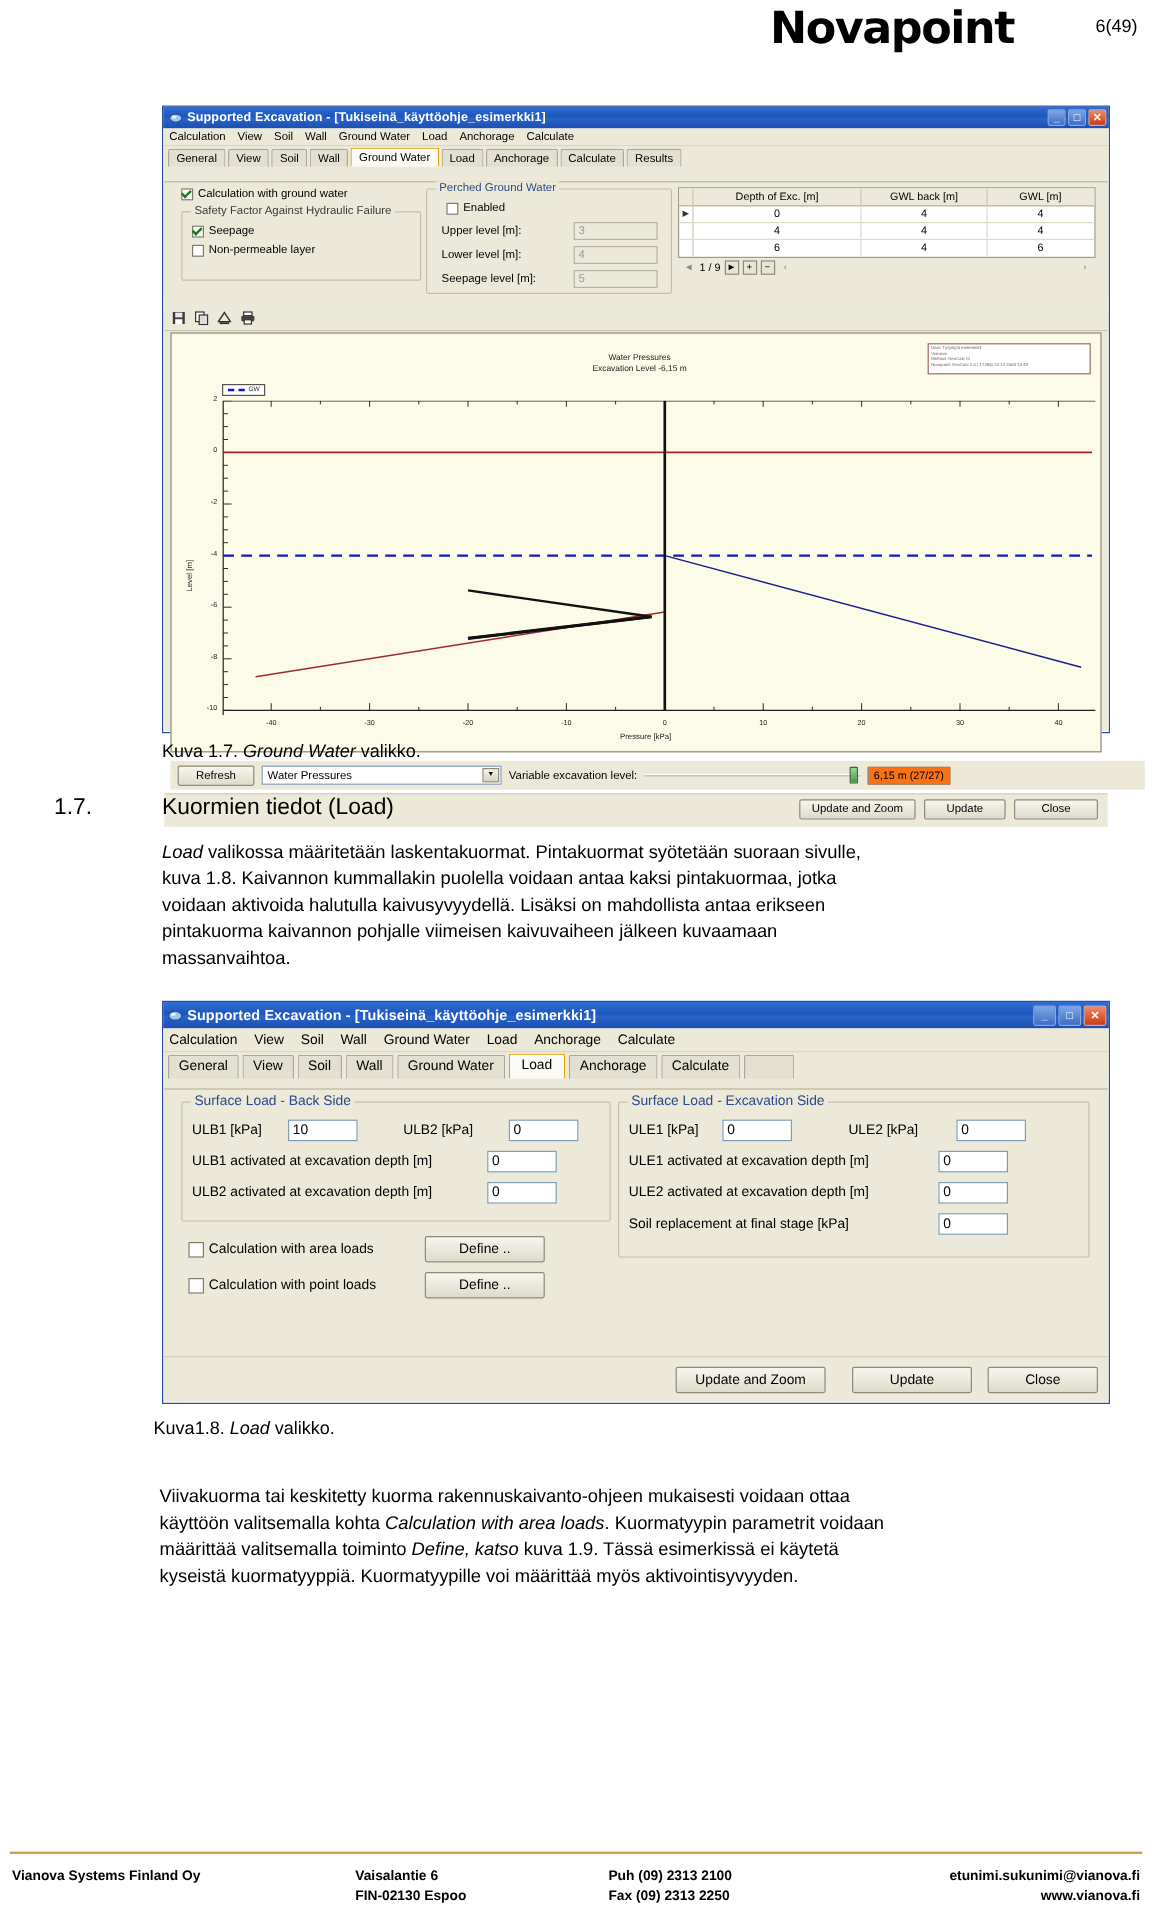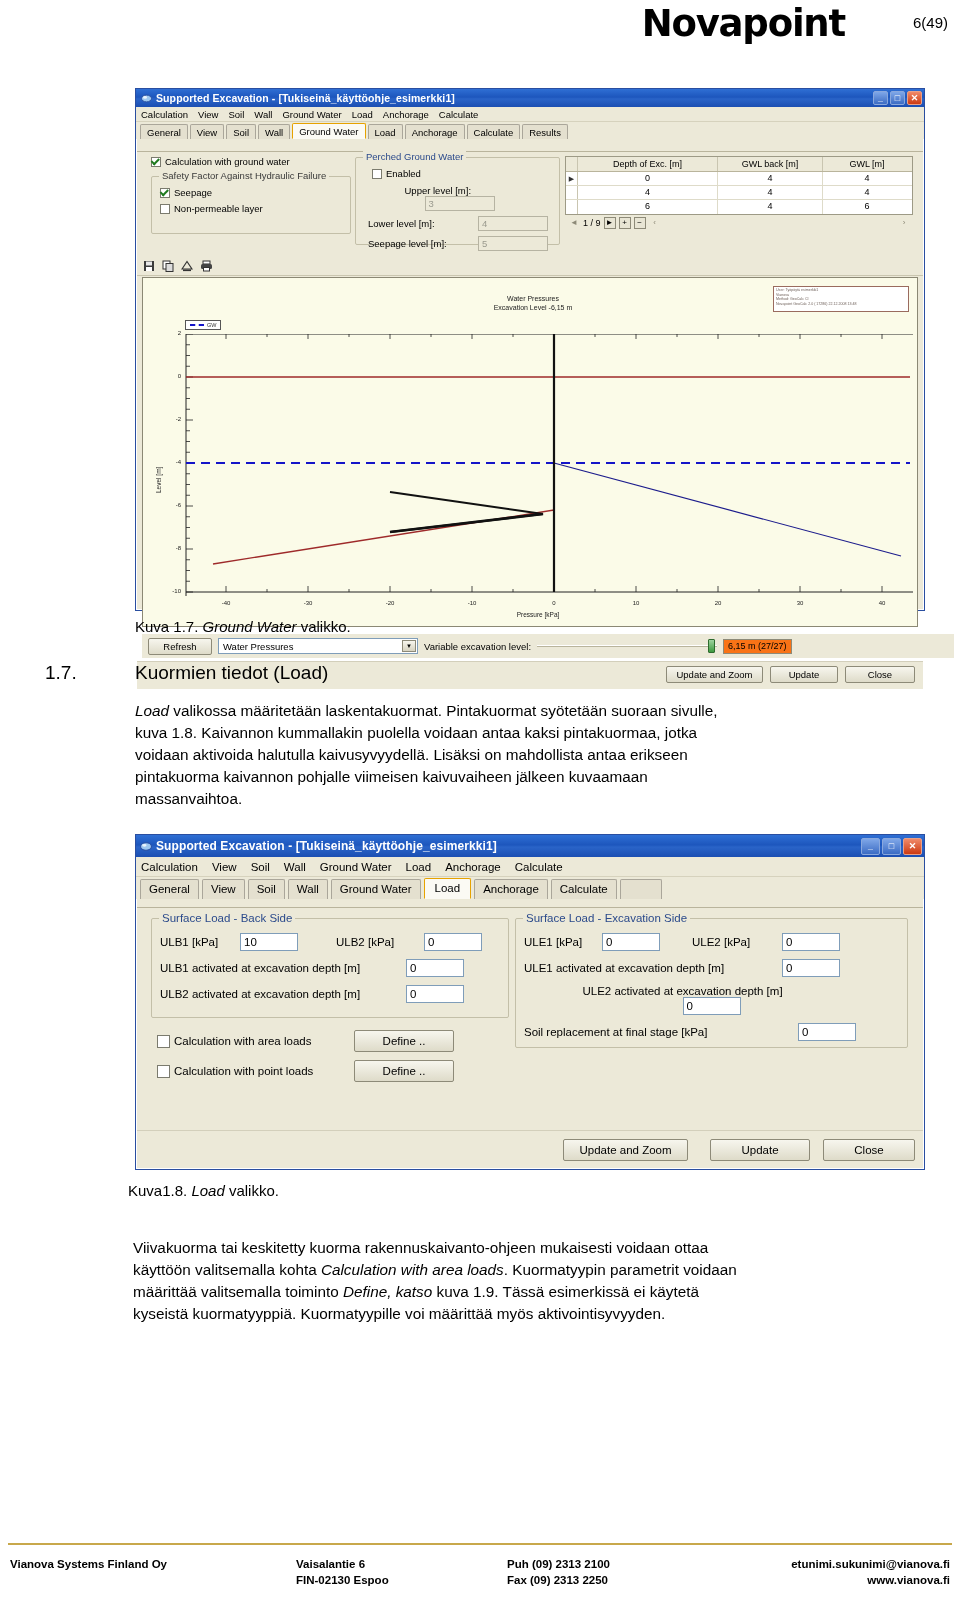--- a/index.html
+++ b/index.html
@@ -251,21 +251,21 @@
         </div>
       </div>
     </div>
 
     <div class="group" style="position:absolute;left:218px;top:5px;width:205px;height:88px;">
       <span class="glabel">Perched Ground Water</span>
       <div class="row" style="margin-left:8px;margin-bottom:6px;">
         <span class="cb"></span>
         <span class="txt">Enabled</span>
       </div>
-      <div class="row" style="margin-left:4px;flex-direction:column;">
+      <div class="row" style="margin-left:4px;">
         <span class="txt" style="width:110px;">Upper level [m]:</span>
         <span class="inp disabled" style="width:70px;">3</span>
       </div>
       <div class="row" style="margin-left:4px;">
         <span class="txt" style="width:110px;">Lower level [m]:</span>
         <span class="inp disabled" style="width:70px;">4</span>
       </div>
       <div class="row" style="margin-left:4px;margin-bottom:0;">
         <span class="txt" style="width:110px;">Seepage level [m]:</span>
         <span class="inp disabled" style="width:70px;">5</span>
@@ -565,32 +565,32 @@
         <span class="txt" style="width:246px;font-size:11.5px;">ULB2 activated at excavation depth [m]</span>
         <span class="inp" style="width:58px;height:18px;font-size:11.5px;">0</span>
       </div>
     </div>
 
     <div class="group" style="position:absolute;left:378px;top:10px;width:393px;height:130px;padding-top:14px;">
       <span class="glabel" style="font-size:11.5px;">Surface Load - Excavation Side</span>
       <div class="row" style="margin-bottom:8px;">
         <span class="txt" style="width:78px;font-size:11.5px;">ULE1 [kPa]</span>
         <span class="inp" style="width:58px;height:18px;font-size:11.5px;">0</span>
-        <span class="txt" style="width:90px;margin-left:32px;font-size:11.5px;">ULE2 [kPa]</span>
+        <span class="txt" style="width:90px;margin-left:47px;font-size:11.5px;">ULE2 [kPa]</span>
         <span class="inp" style="width:58px;height:18px;font-size:11.5px;">0</span>
       </div>
       <div class="row" style="margin-bottom:8px;">
         <span class="txt" style="width:258px;font-size:11.5px;">ULE1 activated at excavation depth [m]</span>
         <span class="inp" style="width:58px;height:18px;font-size:11.5px;">0</span>
       </div>
-      <div class="row" style="margin-bottom:8px;flex-direction:column;">
+      <div class="row" style="margin-bottom:8px;">
         <span class="txt" style="width:258px;font-size:11.5px;">ULE2 activated at excavation depth [m]</span>
         <span class="inp" style="width:58px;height:18px;font-size:11.5px;">0</span>
       </div>
-      <div class="row" style="margin-bottom:11px;gap:16px;">
+      <div class="row" style="margin-bottom:11px;">
         <span class="txt" style="width:258px;font-size:11.5px;">Soil replacement at final stage [kPa]</span>
         <span class="inp" style="width:58px;height:18px;font-size:11.5px;">0</span>
       </div>
     </div>
 
     <div style="position:absolute;left:20px;top:122px;display:flex;align-items:center;">
       <span class="cb" style="width:13px;height:13px;"></span>
       <span class="txt" style="font-size:11.5px;width:180px;">Calculation with area loads</span>
       <span class="btn" style="width:100px;height:22px;line-height:20px;font-size:11.5px;">Define ..</span>
     </div>

